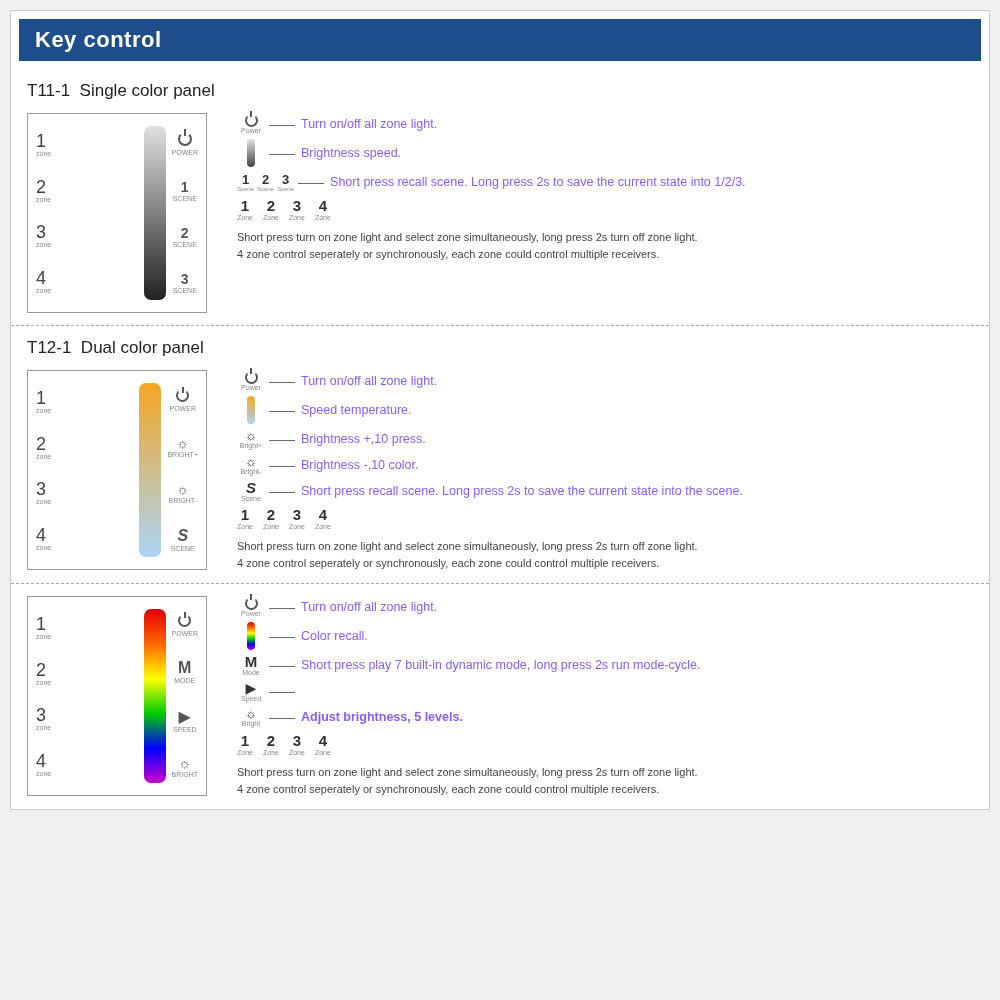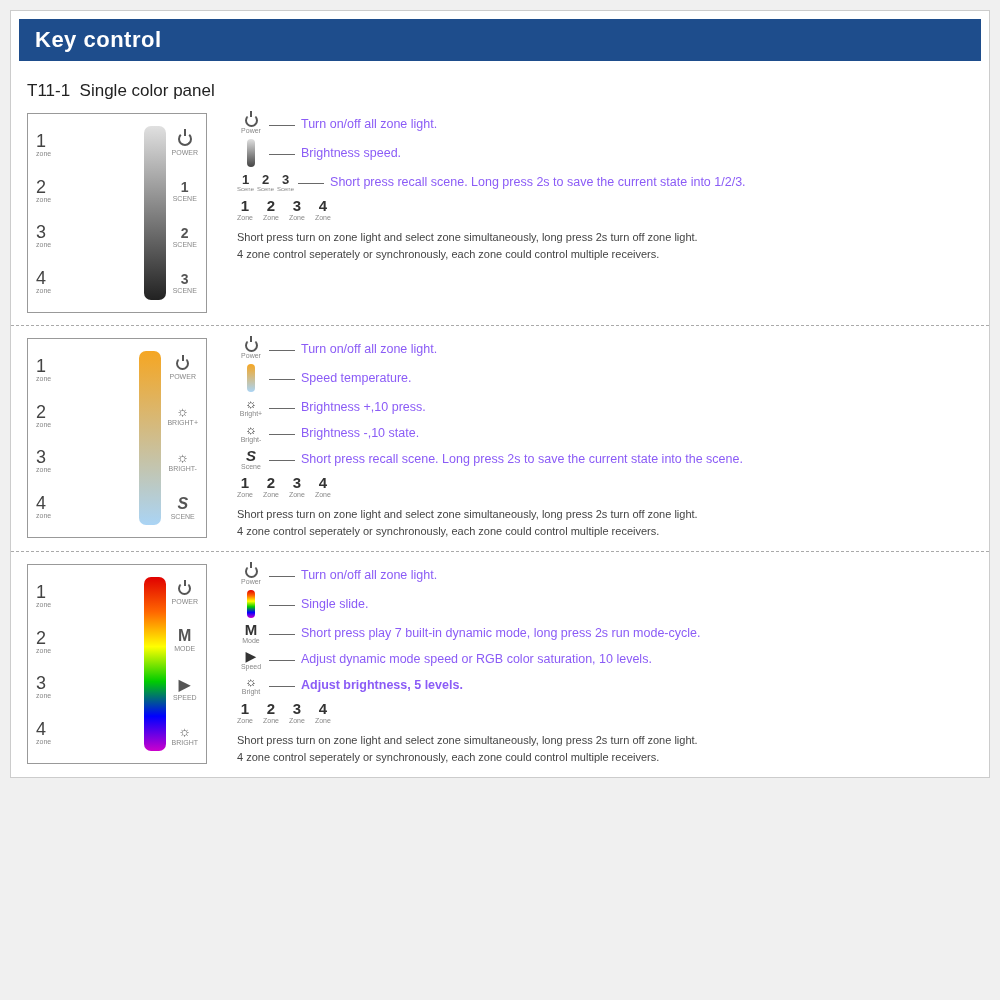--- a/index.html
+++ b/index.html
@@ -280,20 +280,21 @@
               <span style="font-size:7px;color:#888;">Zone</span>
             </div>
           </div>
         </div>
         <div class="desc-paragraph">Short press turn on zone light and select zone simultaneously, long press 2s turn off zone light.<br>4 zone control seperately or synchronously, each zone could control multiple receivers.</div>
       </div>
     </div>
   </div>
 
   <div class="section">
+    <div class="section-title">T12-1&nbsp;&nbsp;Dual color panel</div>
     <div class="section-content">
 
       <div class="panel-box">
         <div class="panel-zones">
           <div class="zone-row">
             <span class="zone-num">1</span>
             <span class="zone-label">zone</span>
           </div>
           <div class="zone-row">
             <span class="zone-num">2</span>
@@ -358,21 +359,21 @@
           </div>
           <span class="desc-line">——</span>
           <span class="desc-text">Brightness +,10 press.</span>
         </div>
         <div class="desc-row">
           <div class="desc-icon">
             <span style="font-size:13px;">☼</span>
             <span class="desc-icon-label">Bright-</span>
           </div>
           <span class="desc-line">——</span>
-          <span class="desc-text">Brightness -,10 state.</span>
+          <span class="desc-text">Brightness -,10 color.</span>
         </div>
         <div class="desc-row">
           <div class="desc-icon">
             <span style="font-size:15px;font-weight:bold;font-style:italic;">S</span>
             <span class="desc-icon-label">Scene</span>
           </div>
           <span class="desc-line">——</span>
           <span class="desc-text">Short press recall scene. Long press 2s to save the current state into the scene.</span>
         </div>
 
@@ -457,37 +458,36 @@
             <span class="desc-icon-label">Power</span>
           </div>
           <span class="desc-line">——</span>
           <span class="desc-text">Turn on/off all zone light.</span>
         </div>
         <div class="desc-row">
           <div class="desc-icon">
             <span class="slider-mini slider-mini-rgb"></span>
           </div>
           <span class="desc-line">——</span>
-          <span class="desc-text">Single slide.</span>
+          <span class="desc-text">Color recall.</span>
         </div>
         <div class="desc-row">
           <div class="desc-icon">
             <span style="font-size:15px;font-weight:bold;">M</span>
             <span class="desc-icon-label">Mode</span>
           </div>
           <span class="desc-line">——</span>
           <span class="desc-text">Short press play 7 built-in dynamic mode, long press 2s run mode-cycle.</span>
         </div>
         <div class="desc-row">
           <div class="desc-icon">
             <span style="font-size:14px;">▶</span>
             <span class="desc-icon-label">Speed</span>
           </div>
           <span class="desc-line">——</span>
-          <span class="desc-text">Adjust dynamic mode speed or RGB color saturation, 10 levels.</span>
         </div>
         <div class="desc-row">
           <div class="desc-icon">
             <span style="font-size:13px;">☼</span>
             <span class="desc-icon-label">Bright</span>
           </div>
           <span class="desc-line">——</span>
           <span class="desc-text"><strong>Adjust brightness, 5 levels.</strong></span>
         </div>
 

